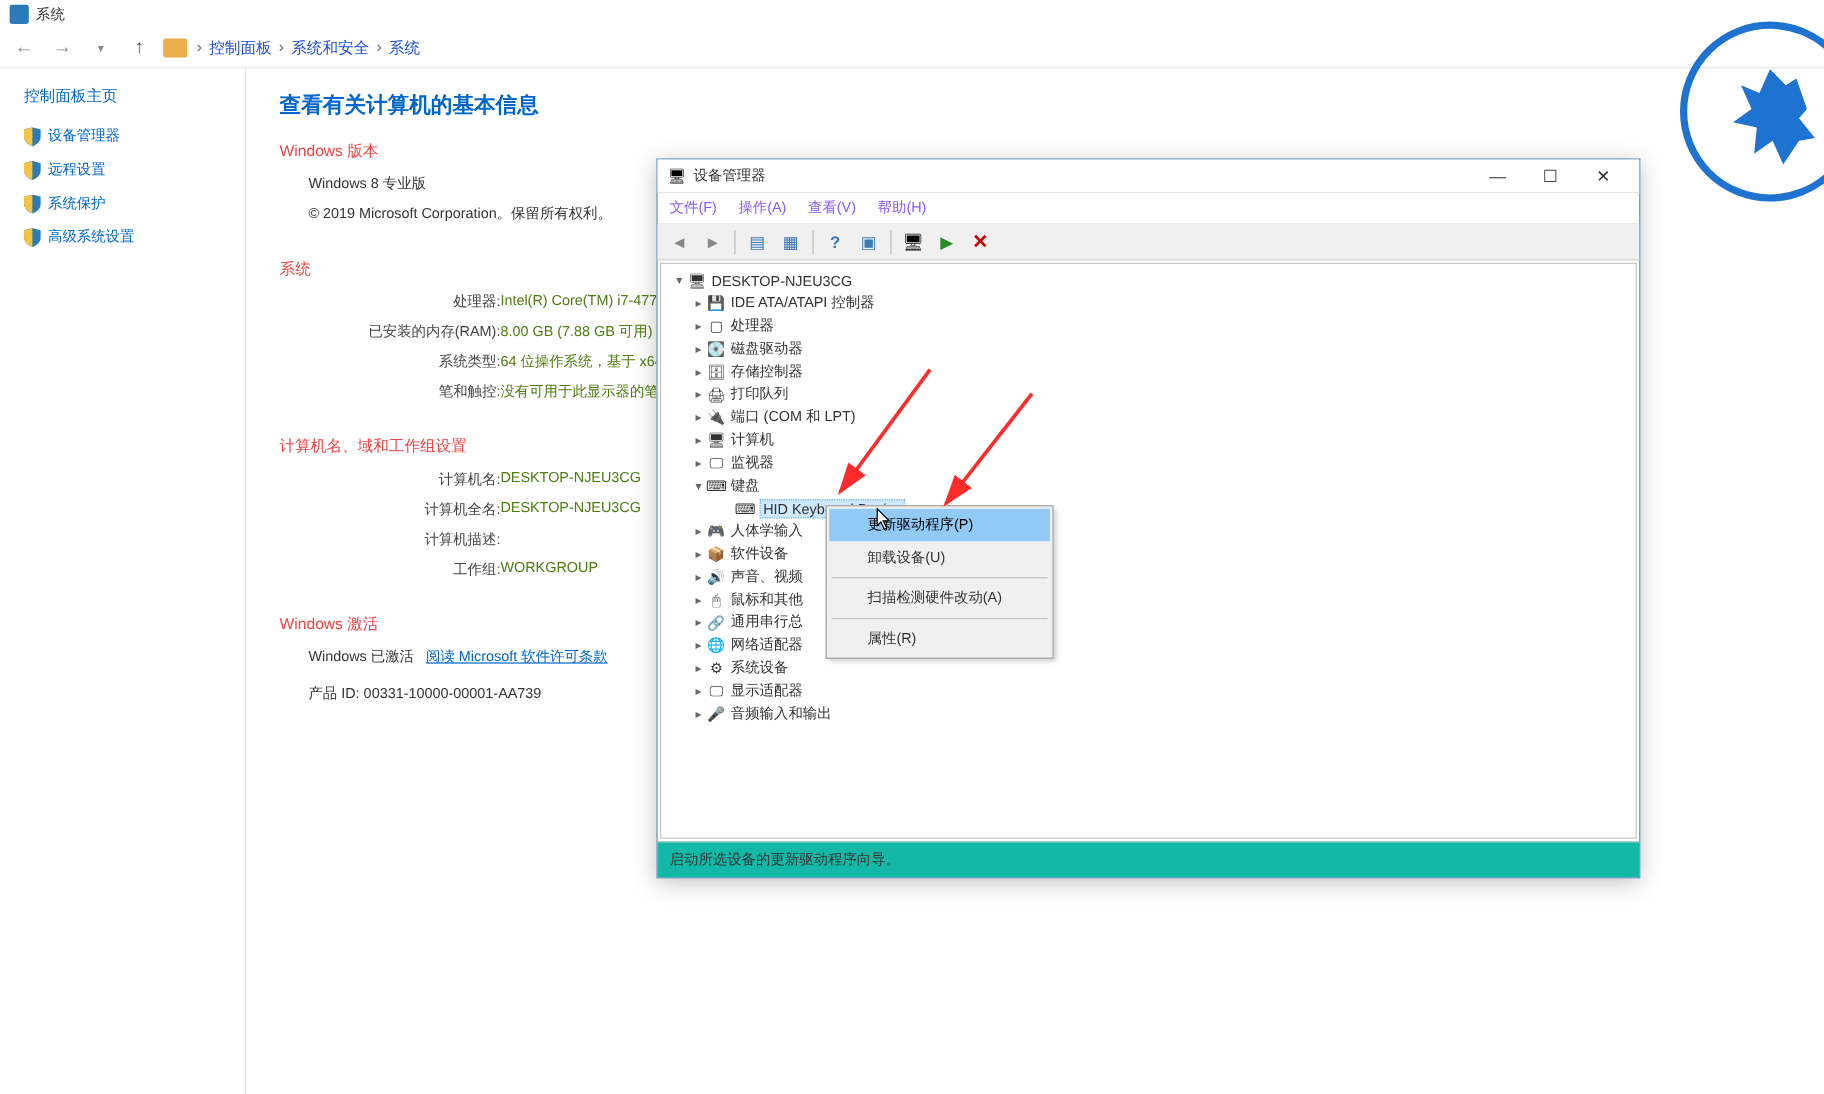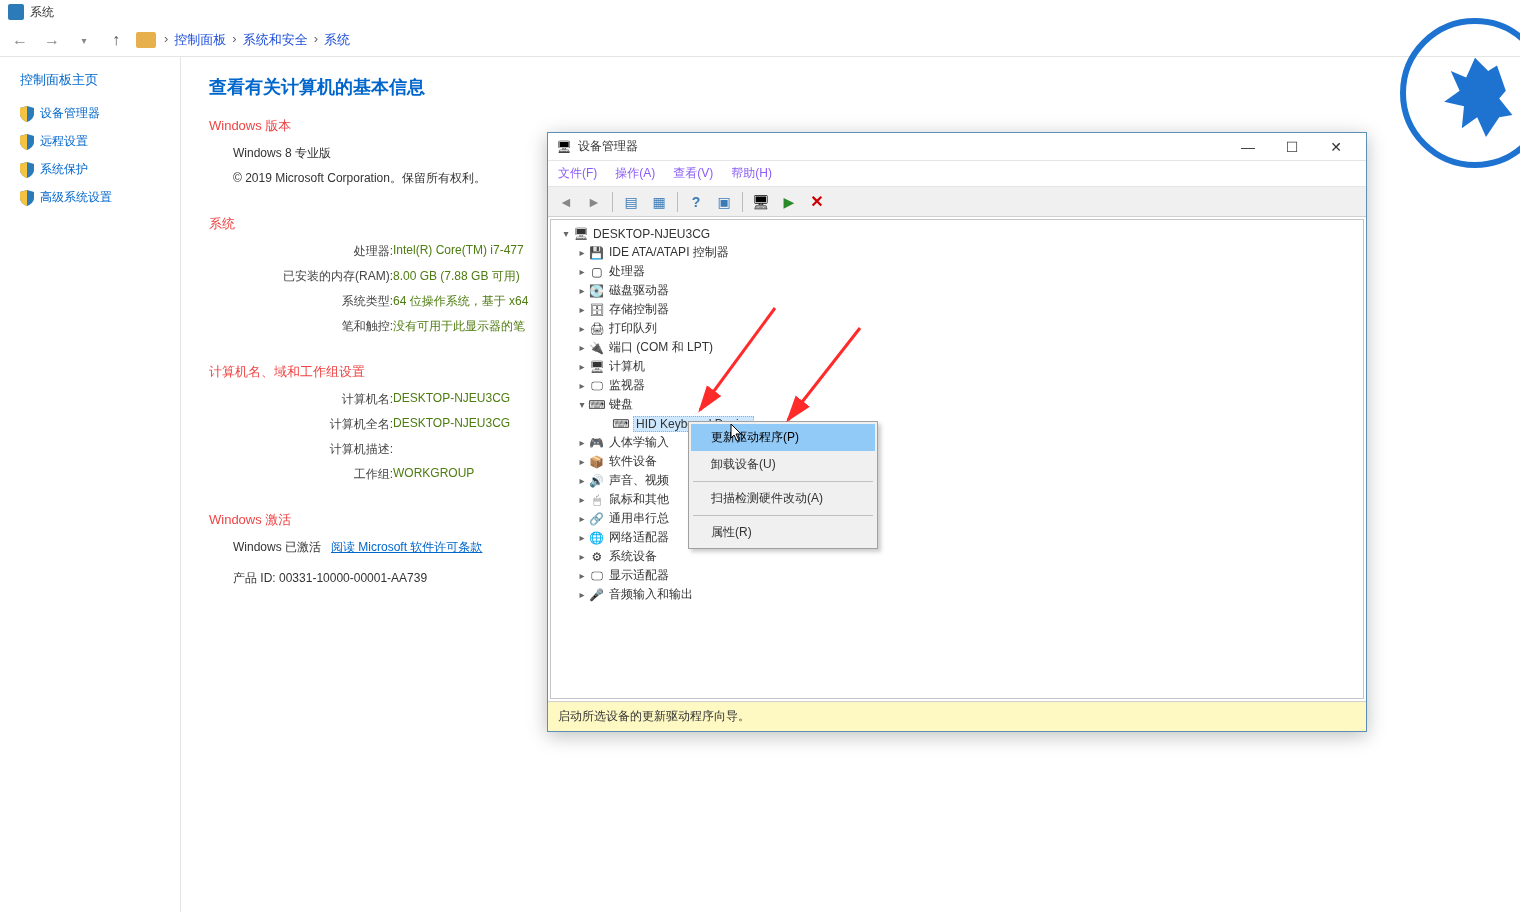--- a/index.html
+++ b/index.html
@@ -62,21 +62,21 @@
     .breadcrumb .sep { color: #666; }
     .breadcrumb a { color: #1d4ed8; text-decoration: none; }
     
     .body-area {
       display: flex;
       height: calc(100% - 56px);
       border-top: 1px solid #e5e5e5;
     }
     
     .sidebar {
-      width: 181px;
+      width: 205px;
       padding: 14px 0 0 20px;
       border-right: 1px solid #e5e5e5;
       background: #fff;
     }
     .sidebar .cp-home {
       color: #0066cc;
       font-size: 13px;
       margin-bottom: 16px;
     }
     .sidebar-item {
@@ -213,36 +213,36 @@
       background: #cde8ff;
       border: 1px dotted #7ab8e0;
       padding: 0 2px;
     }
     
     .dm-status {
       height: 30px;
       padding: 6px 10px;
       font-size: 12px;
       color: #333;
-      background: #fef9c3;
+      background: #14b8a6;
       border-top: 1px solid #d0d0d0;
     }
     
     
     .ctx-menu {
       position: absolute;
       background: #f0f0f0;
       border: 1px solid #a0a0a0;
       box-shadow: 3px 3px 4px rgba(0,0,0,.2);
       padding: 2px;
       font-size: 12px;
       min-width: 190px;
     }
     .ctx-item {
-      padding: 5px 14px 5px 20px;
+      padding: 5px 14px 5px 32px;
       color: #333;
     }
     .ctx-item.hl {
       background: #91c9f7;
       color: #000;
     }
     .ctx-sep {
       height: 1px; background: #c0c0c0; margin: 3px 2px;
     }
     

